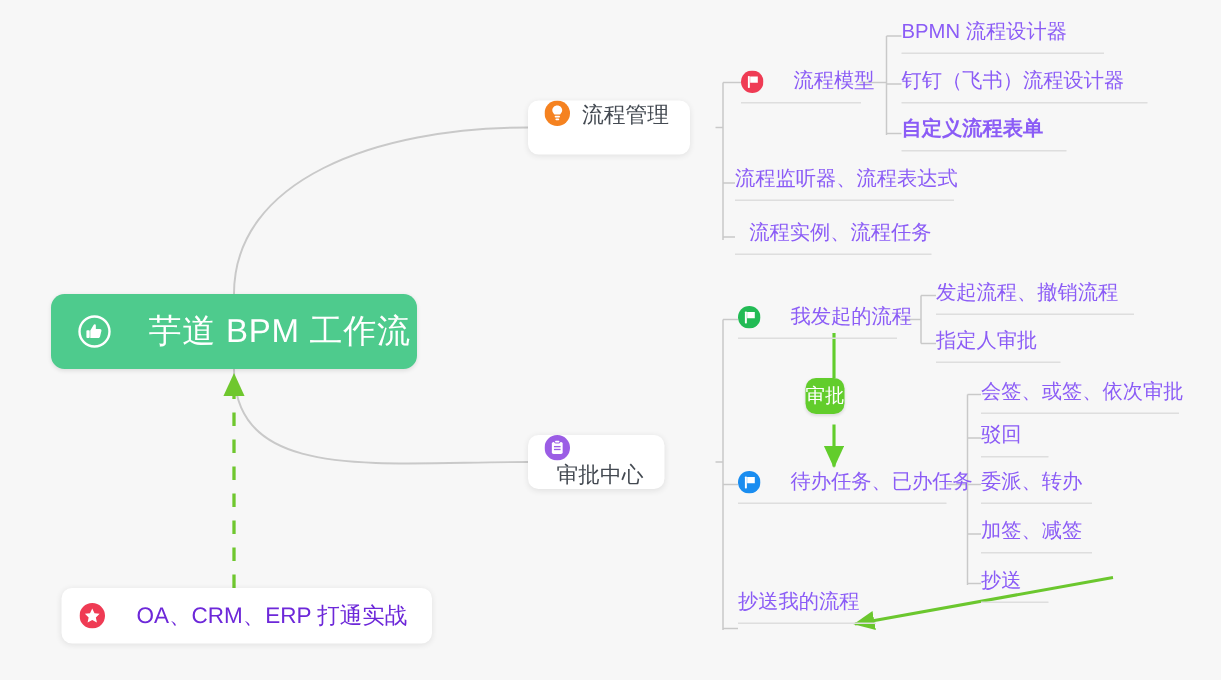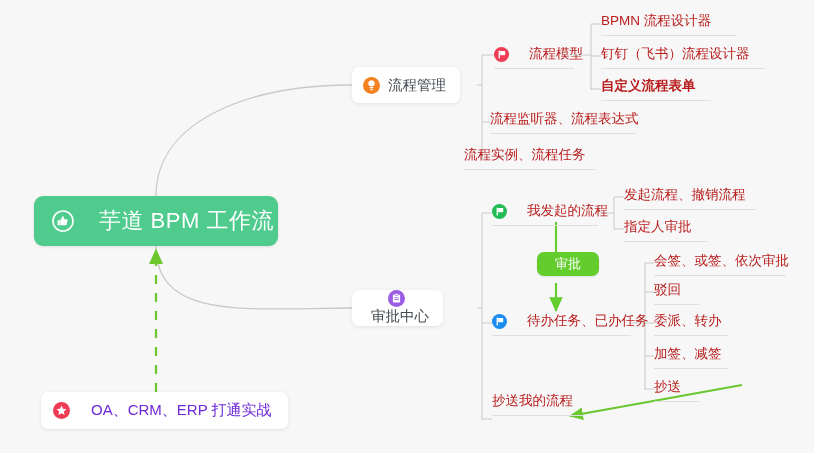--- a/index.html
+++ b/index.html
@@ -32,21 +32,21 @@
     margin-left:9px;
     white-space:nowrap;
   }
 
   
   .branch-card{
     position:absolute;
     background:#ffffff;
     border-radius:7px;
     height:36px;
-    display:flex;align-items:center;
+    display:flex;align-items:flex-start;
     padding:0 14px 0 11px;
     box-sizing:border-box;
     box-shadow:0 1px 4px rgba(0,0,0,0.09);
     white-space:nowrap;
   }
   .branch-label{
     font-size:14.5px;color:#444a52;margin-left:8px;
   }
   #branch-process{left:352px;top:67px;}
   #branch-approval{left:352px;top:290px;flex-direction:column;}
@@ -60,21 +60,21 @@
     box-shadow:0 1px 4px rgba(0,0,0,0.09);
     white-space:nowrap;
   }
   #bottom-card .branch-label{font-size:15px;color:#6d28d9;margin-left:21px;}
 
   
   .leaf{
     position:absolute;
     display:flex;align-items:center;
     font-size:13.5px;
-    color:#b91c1c;
+    color:#8b5cf6;
     white-space:nowrap;
     padding-bottom:5px;
     border-bottom:1px solid #dedede;
     box-sizing:border-box;
   }
   .leaf .leaf-text{margin-left:0;}
   .leaf.with-icon .leaf-text{margin-left:20px;}
 
   
   .icon{
@@ -83,21 +83,21 @@
     flex:none;
   }
   .icon svg{display:block;}
 
   
   #approve-pill{
     position:absolute;
     left:537px;top:252px;
     background:#62cd2c;
     border-radius:7px;
-    padding:5px 18px;
+    padding:5px 0;
     color:#ffffff;
     font-size:13px;
     line-height:1.1;
     box-shadow:0 1px 2px rgba(0,0,0,0.10);
     white-space:nowrap;
   }
 </style>
 </head>
 <body>
 
@@ -210,21 +210,21 @@
 <div class="leaf" style="left:601px;top:45px;width:164px;">
   <span class="leaf-text">钉钉（飞书）流程设计器</span>
 </div>
 <div class="leaf" style="left:601px;top:77px;width:110px;font-weight:bold;">
   <span class="leaf-text">自定义流程表单</span>
 </div>
 
 <div class="leaf" style="left:490px;top:110px;width:146px;">
   <span class="leaf-text">流程监听器、流程表达式</span>
 </div>
-<div class="leaf" style="left:464px;top:146px;width:131px;">
+<div class="leaf" style="left:490px;top:146px;width:131px;justify-content:flex-end;">
   <span class="leaf-text">流程实例、流程任务</span>
 </div>
 
 <div class="leaf with-icon" style="left:492px;top:202px;width:106px;">
   <span class="icon">
     <svg width="15" height="15" viewBox="0 0 15 15">
       <circle cx="7.5" cy="7.5" r="7.5" fill="#22bb55"></circle>
       <rect x="4.6" y="3.6" width="1.3" height="8.0" rx="0.5" fill="#ffffff"></rect>
       <path d="M6.1 4.0 L11.2 4.0 L11.2 8.2 L6.1 8.2 Z" fill="#ffffff"></path>
     </svg>

